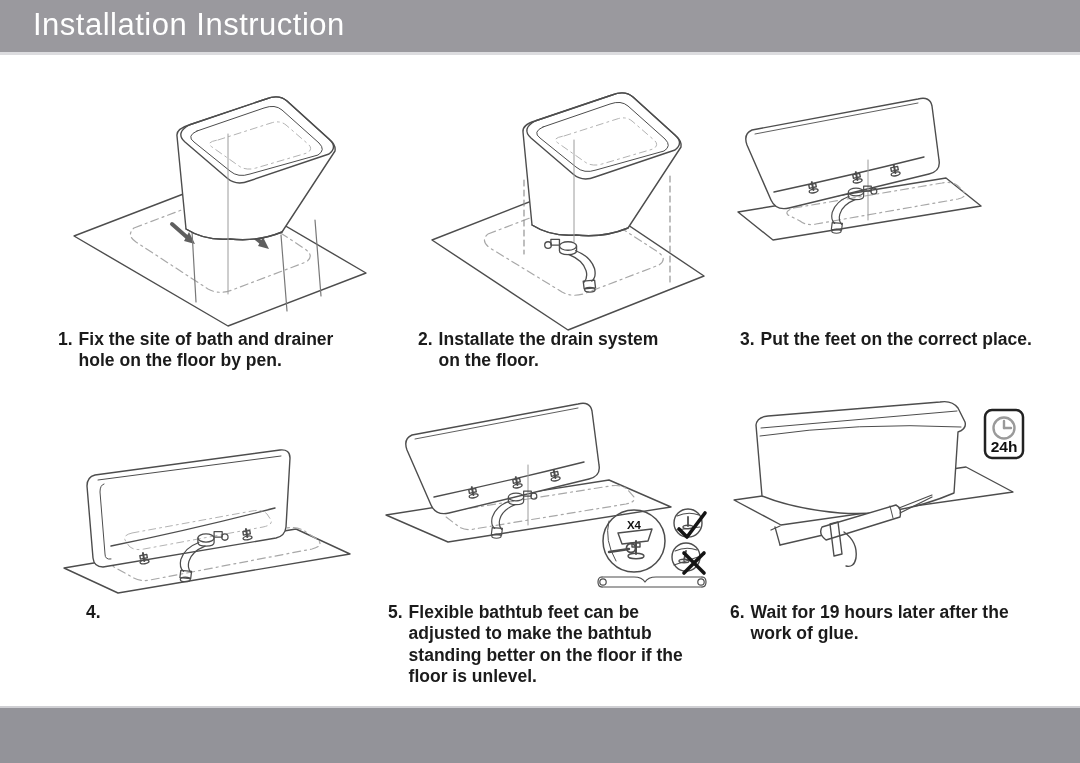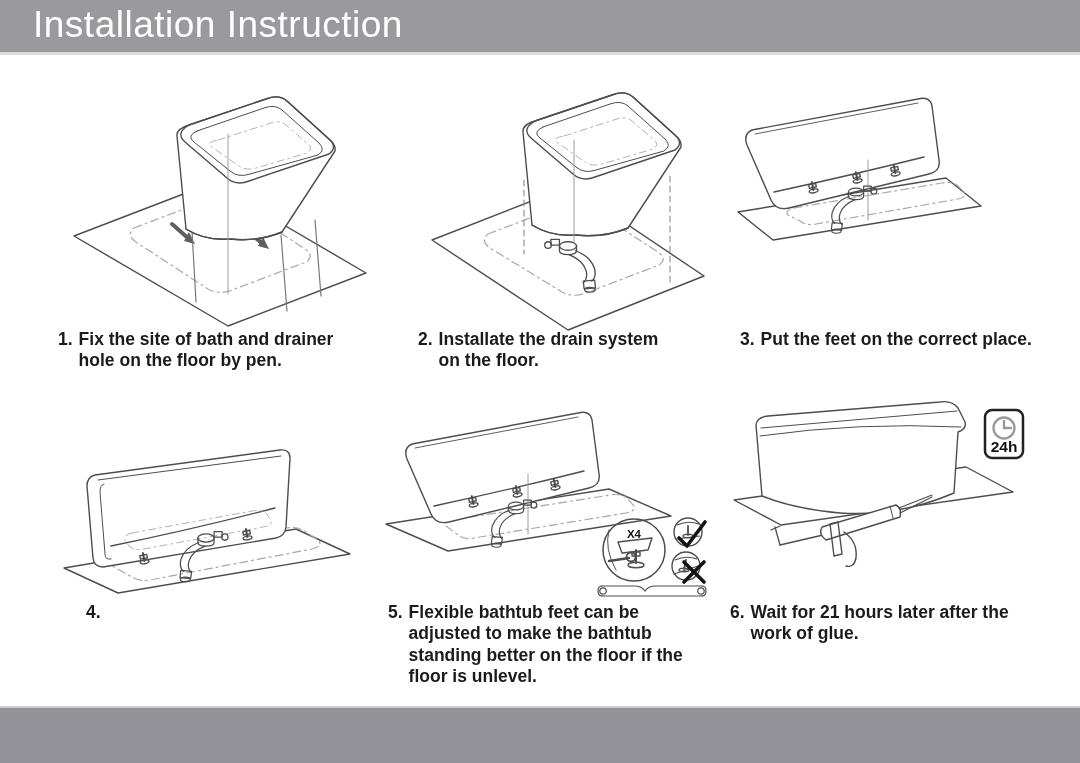--- a/index.html
+++ b/index.html
@@ -1,20 +1,20 @@
 <!DOCTYPE html>
 <html><head>
 <meta charset="utf-8">
 <style>
   html,body{margin:0;padding:0;background:#fff;}
   .page{position:relative;width:1080px;height:763px;background:#ffffff;overflow:hidden;
         font-family:"Liberation Sans","DejaVu Sans",sans-serif;}
   .hdr{position:absolute;left:0;top:0;width:1080px;height:52px;background:#9a999e;
        border-bottom:3px solid #dcdcdf;}
-  .hdr h1{margin:0;padding:8px 0 0 33px;font-size:37px;line-height:34px;font-weight:400;
+  .hdr h1{margin:0;padding:8px 0 0 33px;font-size:31px;line-height:34px;font-weight:400;
           letter-spacing:.5px;color:#ffffff;}
   .ftr{position:absolute;left:0;bottom:0;width:1080px;height:55px;background:#939399;
        border-top:2px solid #cfcfd3;}
   .fig{position:absolute;margin:0;text-align:center;}
   .fig svg{display:block;width:100%;height:100%;}
   svg.art{stroke:#4d4d4d;fill:none;stroke-width:1.4;stroke-linecap:round;stroke-linejoin:round;}
   .f{fill:#ffffff;}
   .thin{stroke:#9c9c9c;stroke-width:1;}
   .dash{stroke:#a8a8a8;stroke-width:1.2;stroke-dasharray:8 4 2 4;}
   .dash2{stroke:#b3b3b3;stroke-width:1;stroke-dasharray:7 4 2 4;}
@@ -123,21 +123,21 @@
         <path stroke-width="1" d="M50,88 Q46,89 46,96 L51,158 Q51,164 57,163"></path>
         <path d="M57,150 Q140,133 221,112"></path>
         <path class="dash2" d="M78,137 L198,115 Q208,113 213,118 L217,124 Q219,129 209,131 L90,153 Q80,155 75,150 L71,144 Q69,139 78,137 Z"></path>
       </g>
       <use href="#foot-bolt" transform="translate(90,163) rotate(-10)"></use>
       <use href="#foot-bolt" transform="translate(193,139) rotate(-10)"></use>
       <use href="#drain-assembly" transform="translate(152,142) scale(-0.9,0.9)"></use>
     </svg>
   </figure>
 
-  <figure class="fig" style="left:372px;top:392px;width:346px;height:214px">
+  <figure class="fig" style="left:372px;top:383px;width:346px;height:214px">
     <svg class="art" viewBox="0 0 346 214">
       <path d="M14,132 L237,97 L299,124 L76,159 Z"></path>
       <path class="dash" d="M80,128 L238,103 Q250,101 256,107 L262,114 Q264,119 254,121 L102,146 Q92,148 86,143 L74,134 Q70,130 80,128 Z"></path>
       <use href="#tilted-tub" transform="translate(6,16)"></use>
       <g>
         <circle cx="262" cy="158" r="31" stroke-width="1.5"></circle>
         <text class="svgtxt" x="262" y="146" font-size="11.5" text-anchor="middle">X4</text>
         <path stroke-width="1" d="M237,138 Q232,157 244,178"></path>
         <path d="M246,150 L280,146 L276,158 L250,161 Z"></path>
         <line x1="264" y1="158" x2="264" y2="171" stroke-width="2"></line>
@@ -223,17 +223,17 @@
   </div>
   <div class="caption" style="left:86px;top:602px;width:300px">
     <span class="num">4.</span>
   </div>
   <div class="caption" style="left:388px;top:602px;width:322px">
     <span class="num">5.</span>
     <span class="txt">Flexible bathtub feet can be adjusted to make the bathtub standing better on the floor if the floor is unlevel.</span>
   </div>
   <div class="caption" style="left:730px;top:602px;width:316px">
     <span class="num">6.</span>
-    <span class="txt">Wait for 21 hours later after the work of glue.</span>
+    <span class="txt">Wait for 19 hours later after the work of glue.</span>
   </div>
 
   <footer class="ftr"></footer>
 </div>
 
 </body></html>

